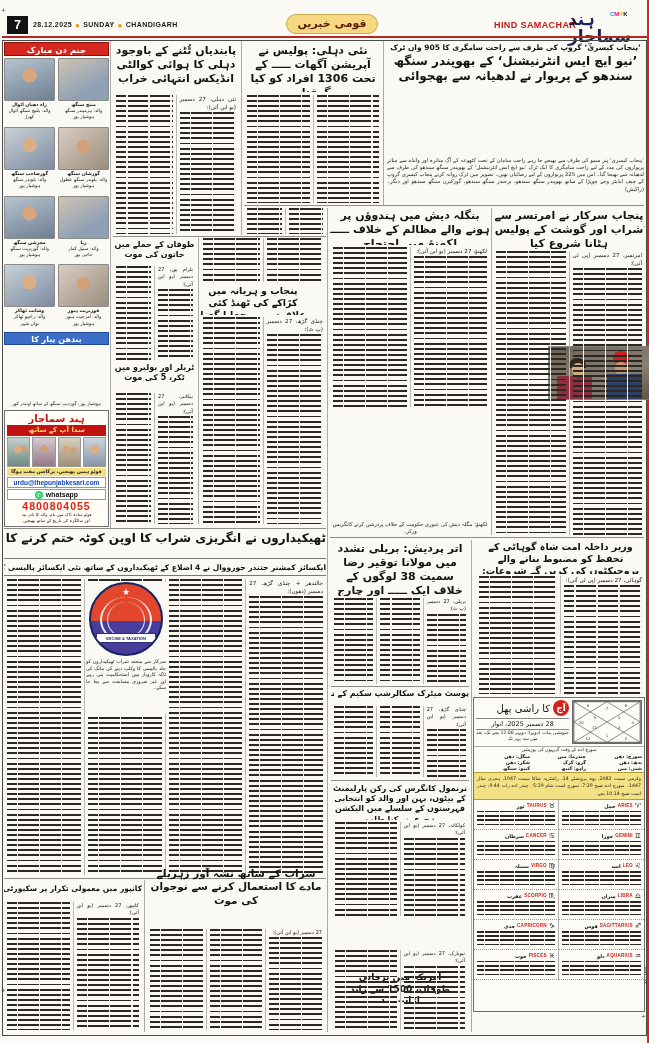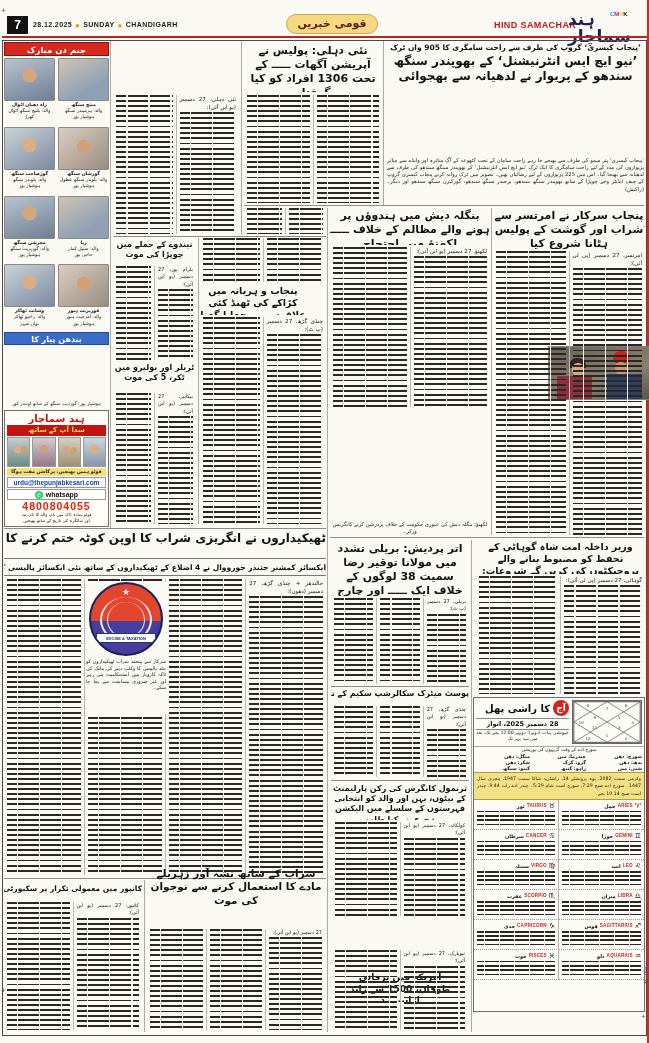--- a/index.html
+++ b/index.html
@@ -67,22 +67,22 @@
   .emblem-wrap{background:#faf9f3;text-align:center}
   .emblem{width:74px;height:74px;margin:0 auto;border-radius:50%;border:2px solid #15235e;position:relative;overflow:hidden;background:linear-gradient(to bottom,#e2472e 0 53%,#483d9c 53% 100%)}
   .emblem .star{position:absolute;top:3px;left:0;right:0;color:#fff;font-size:9px;text-align:center}
   .emblem .arc{position:absolute;left:9px;top:13px;width:52px;height:46px;border:2px solid rgba(255,255,255,.92);border-top:none;border-radius:50%}
   .emblem .arc2{position:absolute;left:16px;top:18px;width:38px;height:36px;border:1.5px solid rgba(255,255,255,.85);border-top:none;border-radius:50%}
   .emblem .ribbon{position:absolute;bottom:11px;left:5px;right:5px;height:10px;background:#fff;border:1px solid #26307a;color:#15235e;font:bold 4px "Liberation Sans",sans-serif;line-height:9px;text-align:center}
   
   .hbox{border:1px solid #6e6e6e;background:#fcfbf5}
   .hlogo{display:flex;align-items:center;justify-content:flex-start;gap:3px}
   .hlogo .aaj{background:#d1221c;color:#fff;font-weight:bold;font-size:9px;width:16px;height:16px;border-radius:50%;text-align:center;line-height:16px}
-  .hlogo .ttl{font-weight:bold;font-size:10px;color:#111}
-  .hdate{border-top:1px solid #888;border-bottom:1px solid #888;font-weight:bold;font-size:6.5px;text-align:center;line-height:10px;color:#111}
+  .hlogo .ttl{font-weight:normal;font-size:10px;color:#111}
+  .hdate{border-top:1px solid #888;border-bottom:1px solid #888;font-weight:normal;font-size:6.5px;text-align:center;line-height:10px;color:#111}
   .hnote{font-size:4.6px;color:#222;text-align:center;line-height:1.4}
   #planet-rows{display:grid;grid-template-columns:1fr 1fr 1fr;direction:rtl;gap:1px 2px;padding:1px 2px}
   #planet-rows span{font-size:4.8px;font-weight:bold;color:#151515;white-space:nowrap;overflow:hidden}
   .almanac{background:#f4e183;font-size:4.7px;color:#1c1c1c;text-align:justify;line-height:1.5;padding:2px 3px;border-top:1px solid #b59c2f;border-bottom:1px solid #b59c2f}
   #zodiac-grid{display:grid;grid-template-columns:1fr 1fr;direction:rtl}
   .zcell{border-bottom:1px dotted #9a9a9a;padding:2px 3px;height:30px;overflow:hidden}
   .zcell:nth-child(even){border-left:none;border-right:1px solid #b0b0b0}
   .zhead{display:flex;align-items:center;gap:2px}
   .zglyph{font-size:7px;color:#111}
   .zen{color:#d1221c;font:bold 4.6px "Liberation Sans",sans-serif;letter-spacing:.2px;direction:ltr}
@@ -187,20 +187,21 @@
     <div class="wa ltr">
       <span class="waicon">✆</span>
       <span class="walabel">whatsapp</span>
     </div>
     <div class="adphone ltr">4800804055</div>
     <div class="adsmall">فوٹو سادہ ڈاک میں نام، والد کا نام، پتہ</div>
     <div class="adsmall">اور سالگرہ کی تاریخ کے ساتھ بھیجیں</div>
   </div>
   <div class="vline" style="left:110px;top:41px;height:488px"></div>
 
+  <div class="b hl" style="left:113px;top:44px;width:126px;height:48px;font-size:11px">پابندیاں ٹُٹنے کے باوجود دہلی کا ہوائی کوالٹی انڈیکس انتہائی خراب</div>
   <div class="b body" style="left:113px;top:95px;width:126px;height:139px">
     <div class="bcol">
         <div class="lead">نئی دہلی، 27 دسمبر (یو این آئی):</div>
         <div class="fill sim"></div>
       </div>
     <div class="bcol">
         <div class="fill sim"></div>
       </div>
   </div>
   <div class="vline" style="left:241px;top:41px;height:194px"></div>
@@ -224,21 +225,21 @@
   </div>
   <div class="vline" style="left:383px;top:41px;height:164px"></div>
 
   <div class="b hl" style="left:387px;top:43px;width:257px;height:10px;font-size:7.5px">’پنجاب کیسری‘ گروپ کی طرف سے راحت سامگری کا 905 واں ٹرک روانہ</div>
   <div class="b hl" style="left:387px;top:54px;width:257px;height:30px;font-size:12px">’نیو ایچ ایس انٹرنیشنل‘ کے بھوپندر سنگھ سندھو کے پریوار نے لدھیانہ سے بھجوائی راحت سامگری</div>
 
   <div class="b cap" style="left:387px;top:157px;width:257px;height:45px;text-align:justify">’پنجاب کیسری‘ پتر سمو کی طرف سے بھیجے جا رہے راحت سامان کے تحت کٹھوعہ کے آگ متاثرہ اور وانڈے سے متاثر پریواروں کی مدد کے لیے راحت سامگری کا ایک ٹرک ’نیو ایچ ایس انٹرنیشنل‘ کے بھوپندر سنگھ سندھو کی طرف سے لدھیانہ سے بھیجا گیا۔ اس میں 225 پریواروں کے لیے رضائیاں تھیں۔ تصویر میں ٹرک روانہ کرتے پنجاب کیسری گروپ کے چیف ایڈیٹر وجے چوپڑا کے ساتھ بھوپندر سنگھ سندھو، برجندر سنگھ سندھو، گورکیرن سنگھ سندھو اور دیگر۔ (راکیش)</div>
   <div class="hrule" style="left:244px;top:205px;width:400px"></div>
   <div class="hrule" style="left:113px;top:236px;width:213px"></div>
 
-  <div class="b hl" style="left:113px;top:240px;width:83px;height:24px;font-size:8px">تیندوے کے حملے میں چوپڑا کی موت</div>
+  <div class="b hl" style="left:113px;top:240px;width:83px;height:24px;font-size:8px">طوفان کے حملے میں خاتون کی موت</div>
   <div class="b body" style="left:113px;top:266px;width:83px;height:94px">
     <div class="bcol">
         <div class="lead" style="font-size:5px">بلرام پور، 27 دسمبر (یو این آئی):</div>
         <div class="fill sim"></div>
       </div>
     <div class="bcol">
         <div class="fill sim"></div>
       </div>
   </div>
   <div class="b hl" style="left:113px;top:363px;width:83px;height:27px;font-size:8px">ٹریلر اور بولیرو میں ٹکر، 5 کی موت</div>

